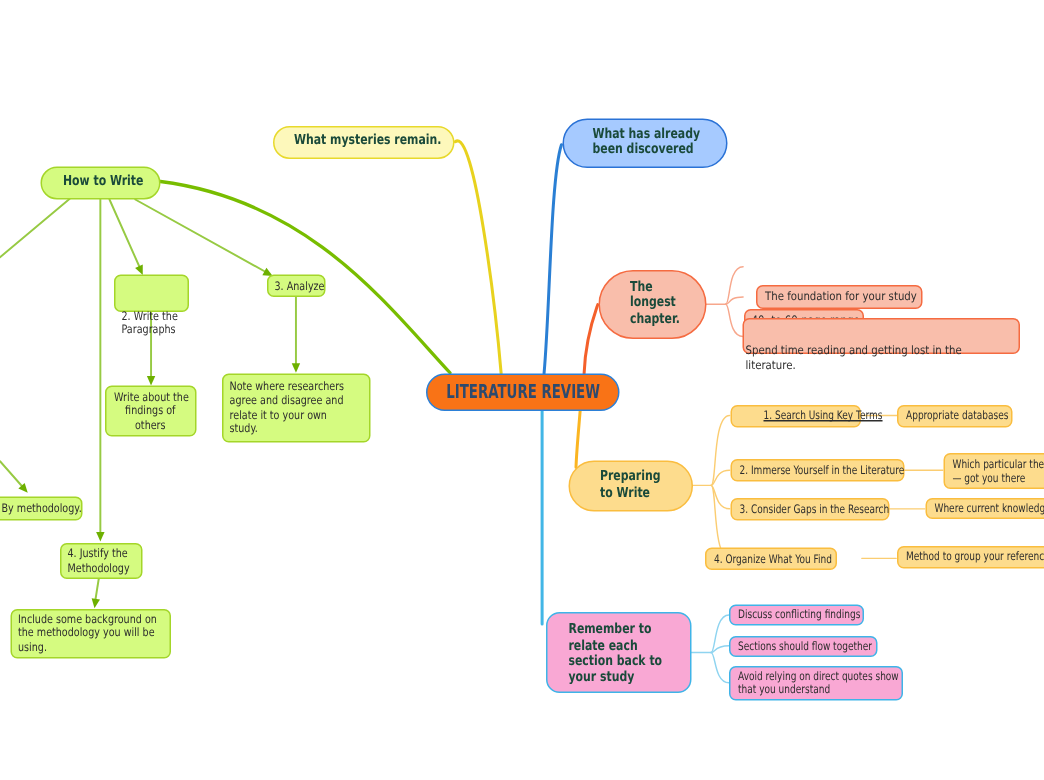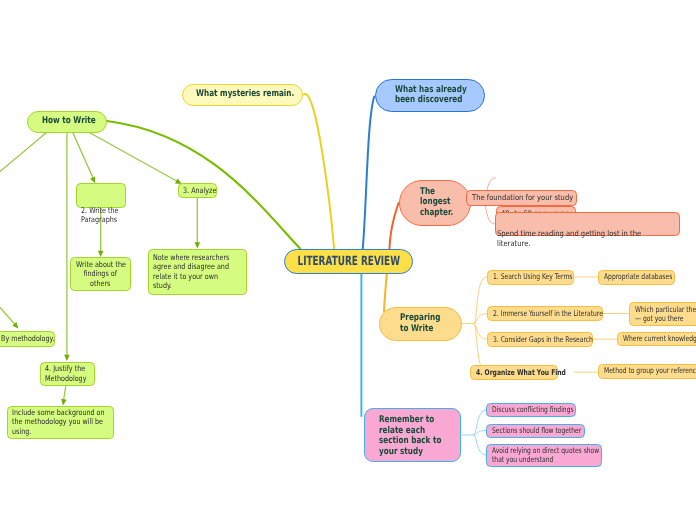--- a/index.html
+++ b/index.html
@@ -11,21 +11,21 @@
   .node{position:absolute;box-sizing:border-box;display:flex;align-items:center;
         border-style:solid;color:#2d2d2d;}
   .node .txt{display:block;white-space:nowrap;width:100%;}
   .node .txt .ln{display:block;white-space:nowrap;transform-origin:left center;}
 
   .lvl1{font-weight:bold;font-size:9.2px;line-height:10.6px;border-width:1.4px;
         border-radius:999px;padding:0 0;color:#1a4a3a;}
   .lvl1 .ln{transform:scaleX(.79);}
   .lvl2{font-size:7.8px;line-height:9.45px;border-width:1.1px;border-radius:4.5px;padding:0 0;color:#2d2d2d;}
   .lvl2 .ln{transform:scaleX(.77);}
-  .center{font-weight:bold;font-size:12.8px;background:#fde047;border:1.6px solid #2b80d8;
+  .center{font-weight:bold;font-size:12.8px;background:#f97316;border:1.6px solid #2b80d8;
           border-radius:999px;color:#2d4a6e;justify-content:center;}
   .center .txt{text-align:center;white-space:nowrap;width:auto;flex:0 0 auto;
                transform:scaleX(.695);transform-origin:center center;}
 
   .green{background:#d5fb80;border-color:#a4d629;}
   .yellow{background:#fdf8bb;border-color:#e8d92c;}
   .blue{background:#a6caff;border-color:#2a72d6;}
   .salmon{background:#f9beab;border-color:#f56b41;}
   .orange{background:#fddc8d;border-color:#fabd3f;}
   .lightblue{background:#f9a8d4;border-color:#3fb4e8;}
@@ -147,39 +147,39 @@
           <span class="ln">The</span>
           <span class="ln">longest</span>
           <span class="ln">chapter.</span>
         </span>
       </div>
       <div class="node lvl2 salmon" style="left: 495.5px; top: 170.3px; width: 80px; height: 15.1px; margin-top: 36px;">
         <span class="txt" style="padding-left: 4.7px;">
           <span class="ln" style="transform: scaleX(0.87);">40- to 60-page range</span>
         </span>
       </div>
-      <div class="node lvl2 salmon" style="left: 466px; top: 190.1px; width: 110.5px; height: 16px;">
+      <div class="node lvl2 salmon" style="left: 504px; top: 190.1px; width: 110.5px; height: 16px;">
         <span class="txt" style="padding-left: 4.7px;">
           <span class="ln" style="transform: scaleX(0.87);">The foundation for your study</span>
         </span>
       </div>
       <div class="node lvl2 salmon" style="left: 495.3px; top: 212.4px; width: 185px; height: 23.5px;">
         <span class="txt" style="padding-left: 1px; margin-top: 29px;">
           <span class="ln" style="transform: scaleX(0.87);">Spend time reading and getting lost in the</span>
           <span class="ln" style="transform: scaleX(0.87);">literature.</span>
         </span>
       </div>
       <div class="node lvl1 orange" style="left: 379px; top: 306.5px; width: 83px; height: 34px;">
         <span class="txt" style="padding-left: 19.5px;">
           <span class="ln">Preparing</span>
           <span class="ln">to Write</span>
         </span>
       </div>
       <div class="node lvl2 orange" style="left: 486.5px; top: 269.5px; width: 87px; height: 15px;">
-        <span class="txt" style="padding-left: 5px;">
+        <span class="txt" style="padding-left: 21px; text-decoration: underline;">
           <span class="ln">1. Search Using Key Terms</span>
         </span>
       </div>
       <div class="node lvl2 orange" style="left: 598px; top: 269.5px; width: 77px; height: 15px;">
         <span class="txt" style="padding-left: 5px;">
           <span class="ln">Appropriate databases</span>
         </span>
       </div>
       <div class="node lvl2 orange" style="left: 486.5px; top: 306px; width: 116.5px; height: 15px;">
         <span class="txt" style="padding-left: 5px;">
@@ -195,21 +195,21 @@
       <div class="node lvl2 orange" style="left: 486.5px; top: 332px; width: 106px; height: 14.5px;">
         <span class="txt" style="padding-left: 5px;">
           <span class="ln">3. Consider Gaps in the Research</span>
         </span>
       </div>
       <div class="node lvl2 orange" style="left: 616.5px; top: 331.5px; width: 95px; height: 14.5px;">
         <span class="txt" style="padding-left: 5px;">
           <span class="ln">Where current knowledg</span>
         </span>
       </div>
-      <div class="node lvl2 orange" style="left: 470px; top: 365px; width: 88px; height: 14.5px; font-weight: bold;">
+      <div class="node lvl2 orange" style="left: 470px; top: 365px; width: 88px; height: 14.5px;">
         <span class="txt" style="padding-left: 5px;">
           <span class="ln">4. Organize What You Find</span>
         </span>
       </div>
       <div class="node lvl2 orange" style="left: 597.5px; top: 363.5px; width: 110px; height: 15px;">
         <span class="txt" style="padding-left: 5px;">
           <span class="ln">Method to group your referenc</span>
         </span>
       </div>
       <div class="node lvl1 lightblue" style="left: 363.5px; top: 407.8px; width: 97.5px; height: 54.4px; border-radius: 9px;">

